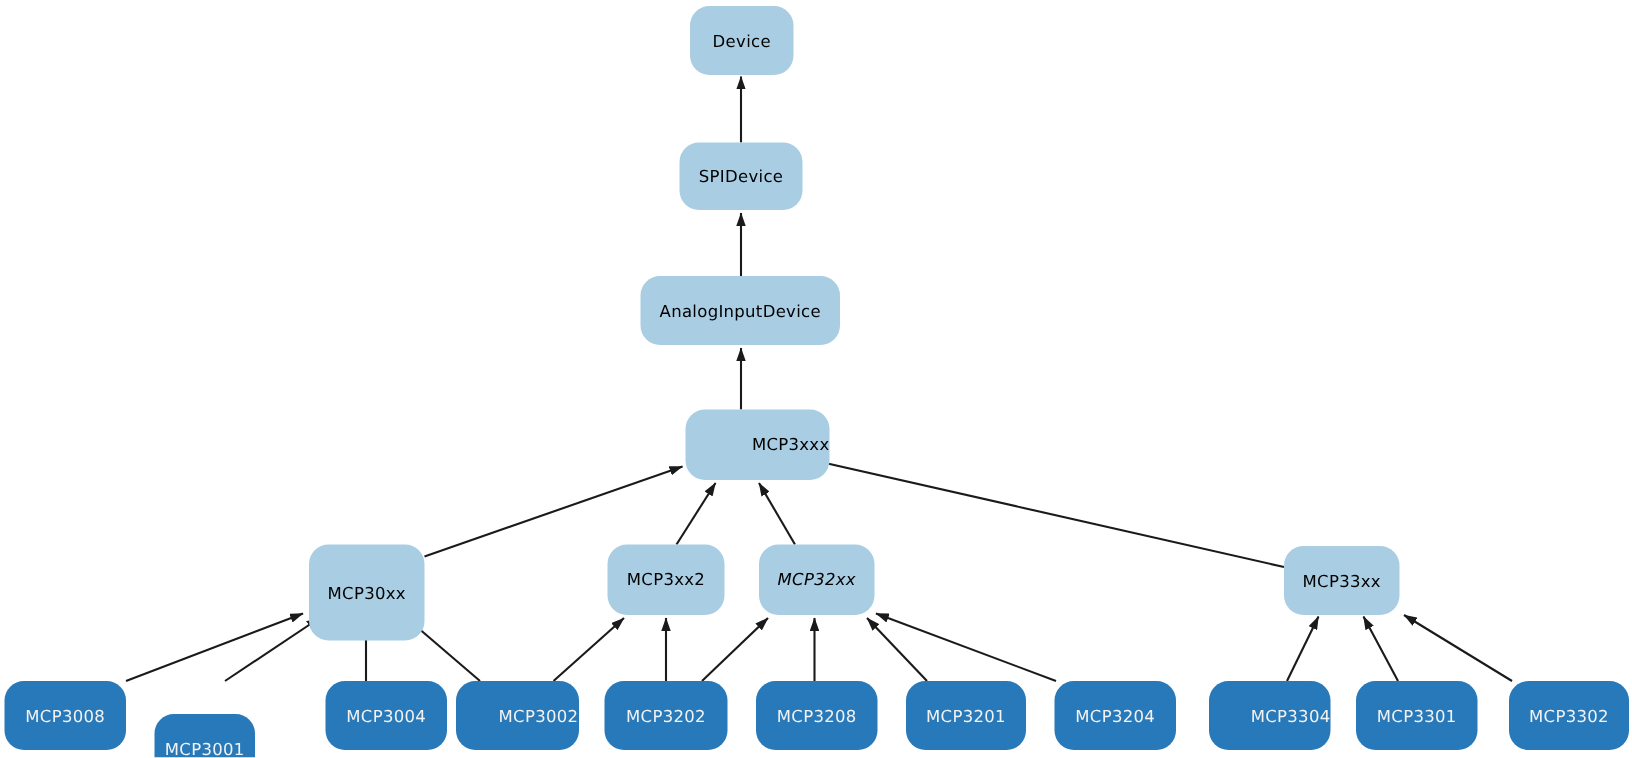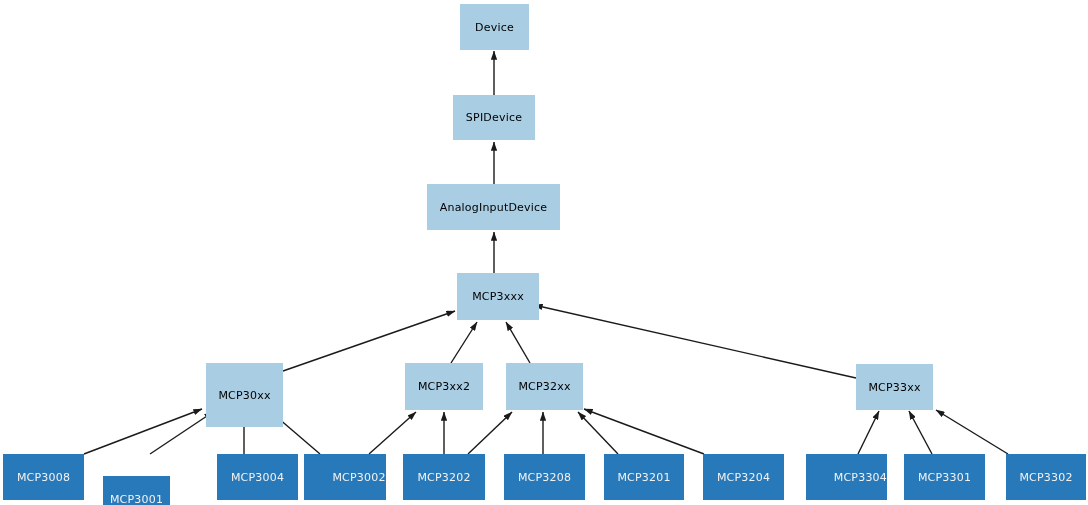--- a/index.html
+++ b/index.html
@@ -24,20 +24,21 @@
   .node {
     position: absolute;
     display: flex;
     align-items: center;
     justify-content: center;
     font-size: 11px;
     letter-spacing: 0.2px;
     box-sizing: border-box;
     cursor: pointer;
     white-space: nowrap;
+    border-radius: 13px;
   }
   .node.base {
     background: var(--base-fill, #a9cde3);
     color: var(--base-text, #000000);
   }
   .node.leaf {
     background: var(--leaf-fill, #2879b9);
     color: var(--leaf-text, #f2f2f2);
   }
   .node span { pointer-events: none; }
@@ -78,30 +79,30 @@
   <div id="nodes-layer">
       <div class="node base" style="left: 460px; top: 4px; width: 69px; height: 46px;">
         <span>Device</span>
       </div>
       <div class="node base" style="left: 453px; top: 95px; width: 82px; height: 45px;">
         <span>SPIDevice</span>
       </div>
       <div class="node base" style="left: 427px; top: 184px; width: 133px; height: 46px;">
         <span>AnalogInputDevice</span>
       </div>
-      <div class="node base" style="left: 457px; top: 273px; width: 82px; height: 47px;">
+      <div class="node base" style="left: 457px; top: 273px; width: 96px; height: 47px; justify-content: flex-end;">
         <span>MCP3xxx</span>
       </div>
       <div class="node base" style="left: 206px; top: 363px; width: 77px; height: 64px;">
         <span>MCP30xx</span>
       </div>
       <div class="node base" style="left: 405px; top: 363px; width: 78px; height: 47px;">
         <span>MCP3xx2</span>
       </div>
-      <div class="node base" style="left: 506px; top: 363px; width: 77px; height: 47px;">
+      <div class="node base" style="left: 506px; top: 363px; width: 77px; height: 47px; font-style: italic;">
         <span>MCP32xx</span>
       </div>
       <div class="node base" style="left: 856px; top: 364px; width: 77px; height: 46px; text-align: center;">
         <span>MCP33xx</span>
       </div>
       <div class="node leaf" style="left: 3px; top: 454px; width: 81px; height: 46px;">
         <span>MCP3008</span>
       </div>
       <div class="node leaf" style="left: 103px; top: 476px; width: 67px; height: 46px;">
         <span>MCP3001</span>

